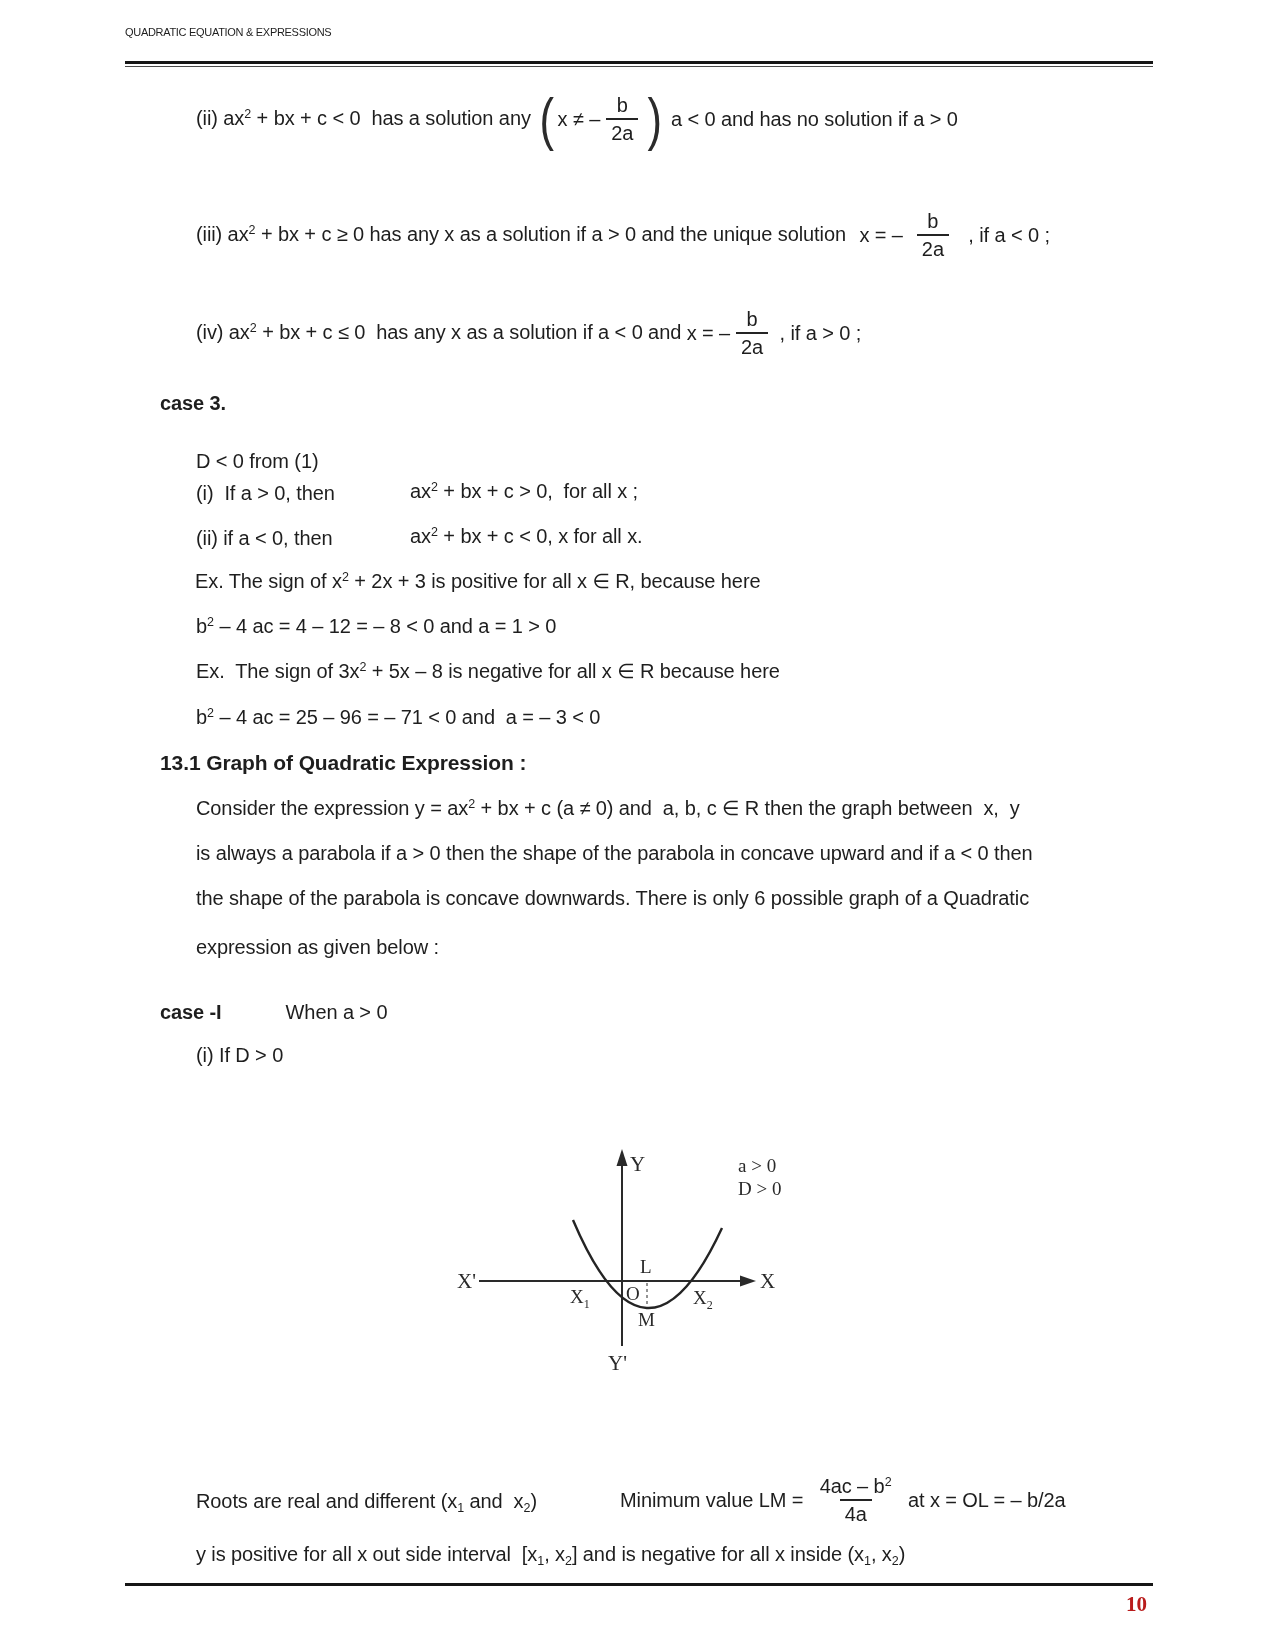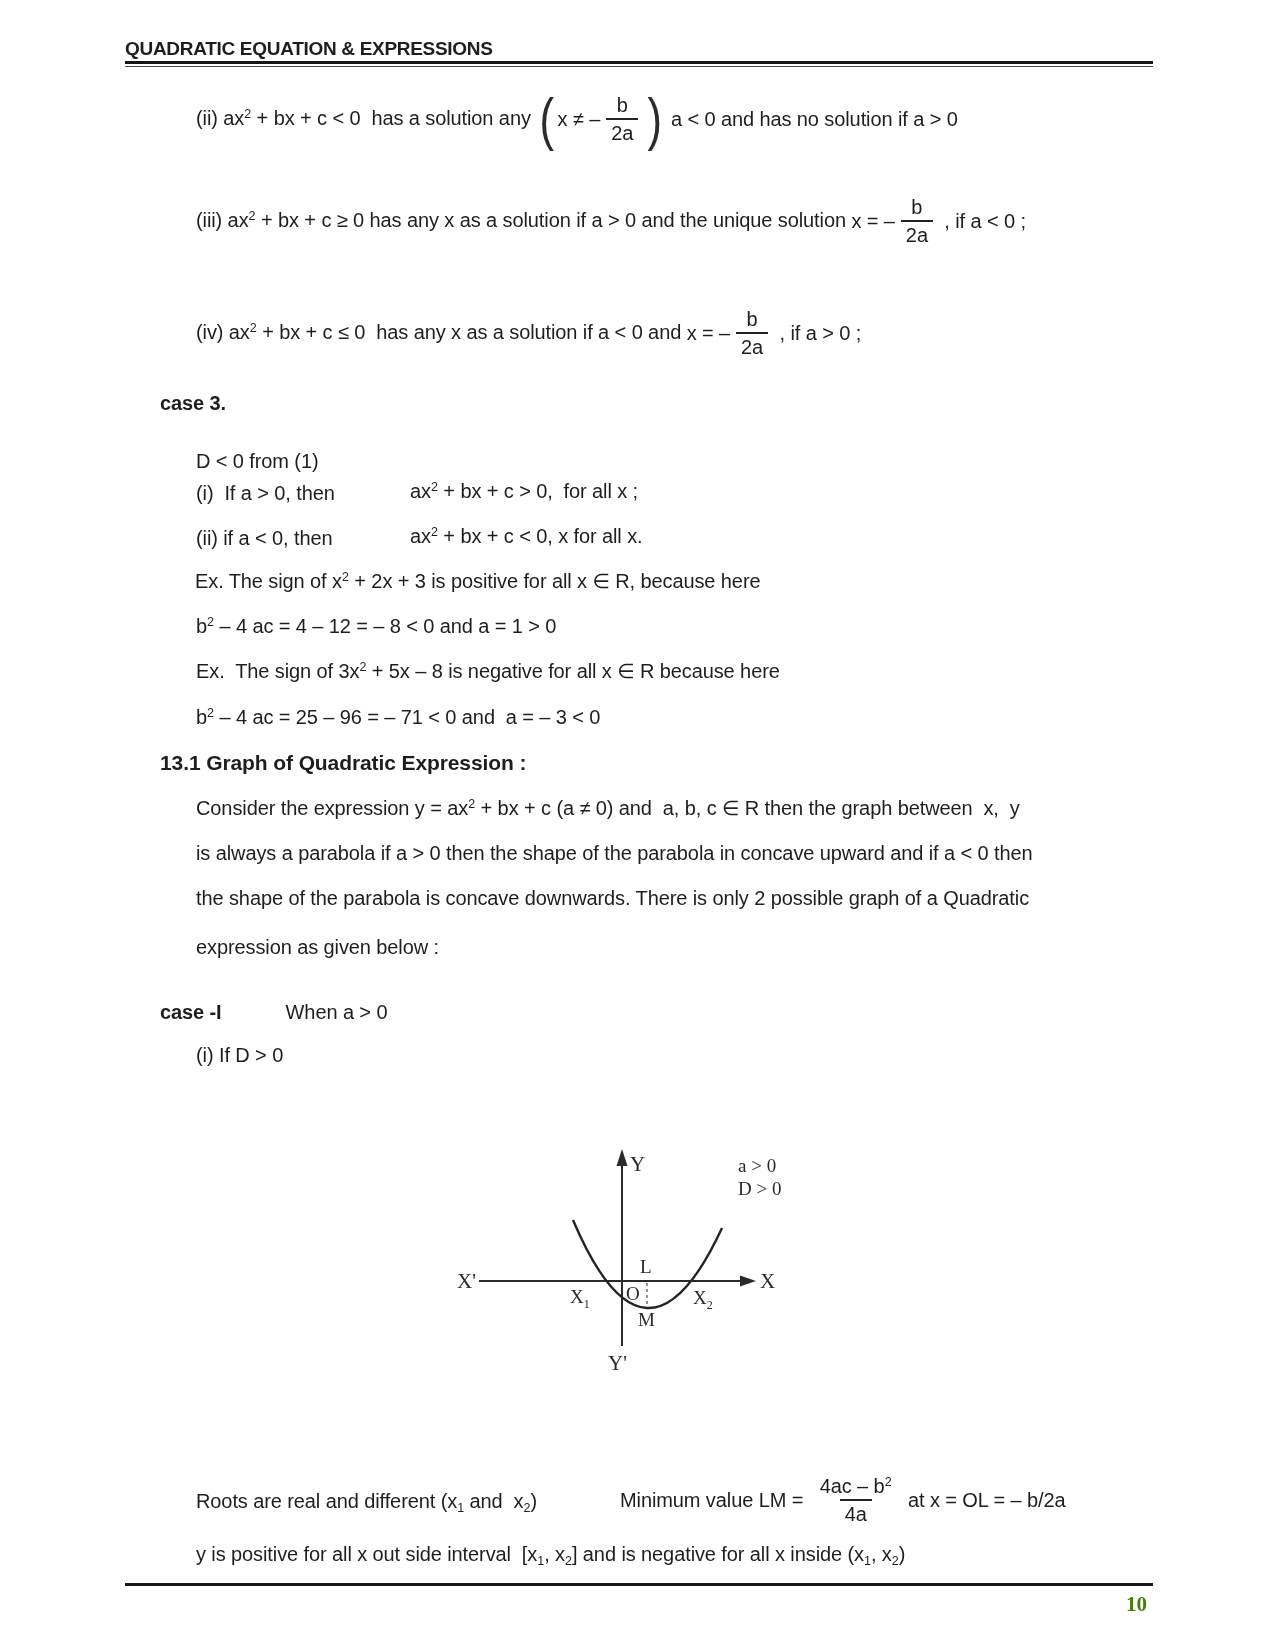--- a/index.html
+++ b/index.html
@@ -4,22 +4,22 @@
 <style>
   :root{ --ink:#1e1e1e; }
   html,body{ margin:0; padding:0; background:#9a9a9a; }
   .page{
     position:relative; width:1275px; height:1650px; margin:0 auto;
     background:#ffffff; color:var(--ink);
     font-family:"Liberation Sans", sans-serif; overflow:hidden;
   }
   
   .hdr-title{
-    position:absolute; left:125px; top:38px;
-    font-size:19px; font-weight:bold; letter-spacing:-0.3px; white-space:pre;
+    position:absolute; left:125px; top:26px;
+    font-size:11px; font-weight:normal; letter-spacing:-0.3px; white-space:pre;
   }
   .hdr-rule{ position:absolute; left:125px; top:61px; width:1028px; height:3px; background:#161616; }
   .hdr-rule2{ position:absolute; left:125px; top:66px; width:1028px; height:1px; background:#4a4a4a; }
 
   
   .line{
     position:absolute; display:flex; align-items:center;
     font-size:20px; letter-spacing:-0.1px; line-height:26px; color:var(--ink);
   }
   .t, .t span{ white-space:pre; }
@@ -38,21 +38,21 @@
     transform:scaleX(0.75); display:inline-block; margin:0 1px; color:#2b2b2b;
   }
 
   .lbl{ display:inline-block; width:214px; white-space:pre; }
 
   .figure{ position:absolute; left:455px; top:1140px; }
   .figure text{ font-family:"Liberation Serif", serif; fill:#2a2a2a; }
 
   .pagenum{
     position:absolute; left:1085px; top:1592px; width:62px; text-align:right;
-    font-family:"Liberation Serif", serif; font-weight:bold; font-size:21px; color:#4d7c0f;
+    font-family:"Liberation Serif", serif; font-weight:bold; font-size:21px; color:#b91c1c;
   }
   .btm-rule{ position:absolute; left:125px; top:1583px; width:1028px; height:3px; background:#161616; }
 </style>
 </head>
 <body>
 
 <div class="page">
 
   <div class="hdr-title">QUADRATIC EQUATION &amp; EXPRESSIONS</div>
   <div class="hdr-rule"></div>
@@ -63,21 +63,21 @@
     <span class="bigp">(</span>
     <span class="t">x ≠ –</span>
     <span class="frac">
       <span class="num">b</span>
       <span class="den">2a</span>
     </span>
     <span class="bigp">)</span>
     <span class="t"> a &lt; 0 and has no solution if a &gt; 0</span>
   </div>
 
-  <div class="line" style="left:196px; top:190px; height:62px;">
+  <div class="line" style="left:196px; top:204px; height:62px;gap:8px;">
     <span class="t"><span>(iii) ax</span><sup>2</sup><span> + bx + c ≥ 0 has any x as a solution if a &gt; 0 and the unique solution </span></span>
     <span class="t">x = –</span>
     <span class="frac">
       <span class="num">b</span>
       <span class="den">2a</span>
     </span>
     <span class="t"> , if a &lt; 0 ;</span>
   </div>
 
   <div class="line" style="left:196px; top:302px; height:62px;">
@@ -114,21 +114,21 @@
   <div class="line" style="left:196px; top:704px;">
     <span class="t"><span>b</span><sup>2</sup><span> – 4 ac = 25 – 96 = – 71 &lt; 0 and  a = – 3 &lt; 0</span></span>
   </div>
 
   <div class="line bold" style="left:160px; top:750px; font-size:21px;">13.1 Graph of Quadratic Expression :</div>
 
   <div class="line" style="left:196px; top:795px;">
     <span class="t"><span>Consider the expression y = ax</span><sup>2</sup><span> + bx + c (a ≠ 0) and  a, b, c ∈ R then the graph between  x,  y</span></span>
   </div>
   <div class="line" style="left:196px; top:840px;">is always a parabola if a &gt; 0 then the shape of  the parabola in concave upward and if a &lt; 0 then</div>
-  <div class="line" style="left:196px; top:885px;">the shape of the parabola is concave downwards. There is only 2 possible graph of a Quadratic</div>
+  <div class="line" style="left:196px; top:885px;">the shape of the parabola is concave downwards. There is only 6 possible graph of a Quadratic</div>
   <div class="line" style="left:196px; top:934px;">expression as given below :</div>
 
   <div class="line" style="left:160px; top:999px;gap:16px;">
     <span class="bold t">case -I</span>
     <span class="t" style="margin-left:48px;">When a &gt; 0</span>
   </div>
   <div class="line" style="left:196px; top:1042px;">(i) If D &gt; 0</div>
 
   <svg class="figure" width="340" height="248" viewBox="0 0 340 248">
 

